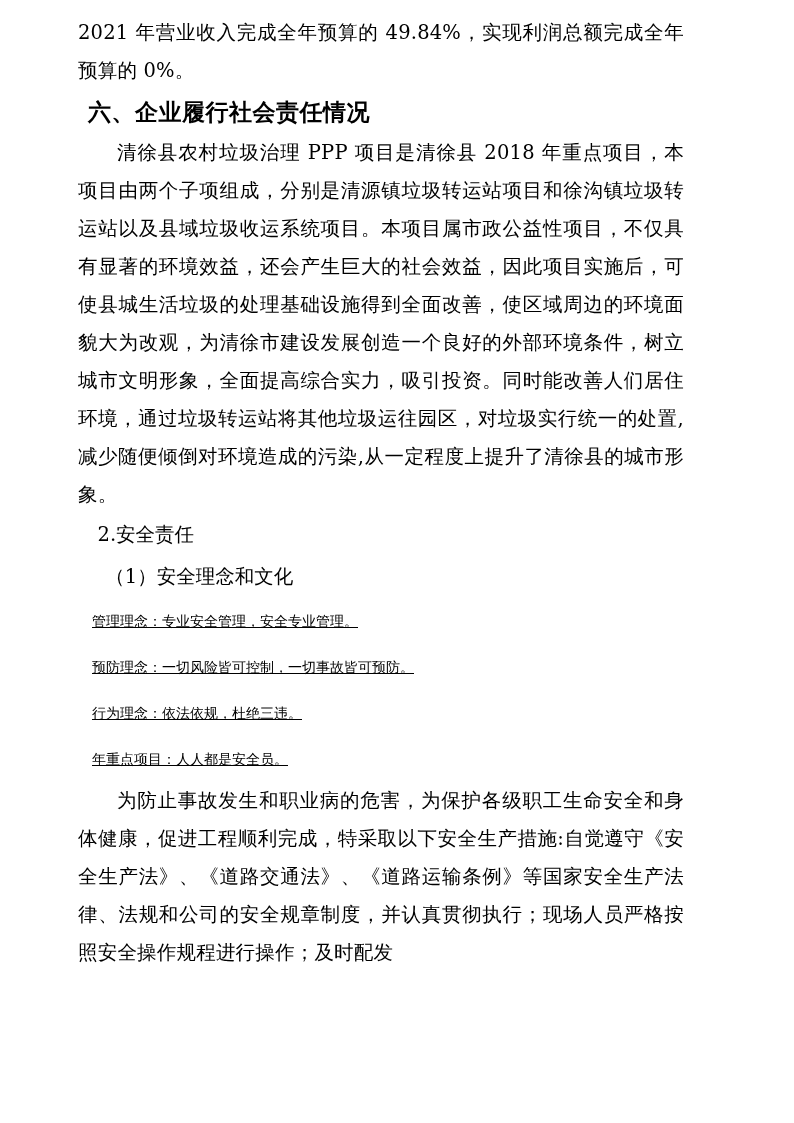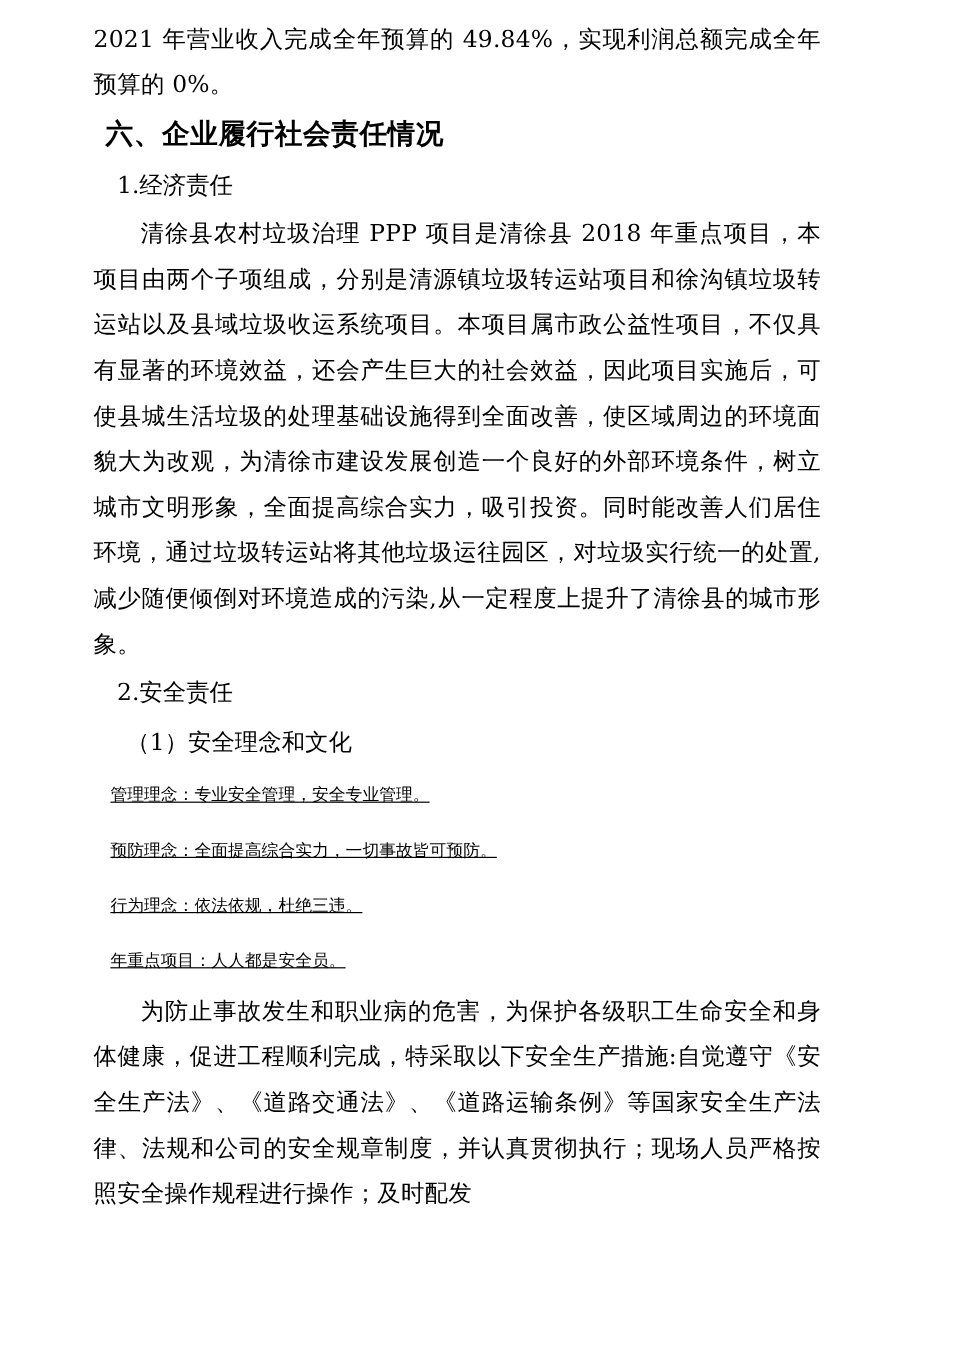--- a/index.html
+++ b/index.html
@@ -64,30 +64,29 @@
 </style>
 </head>
 <body>
 
 <div class="page">
 
   <p class="para">2021 年营业收入完成全年预算的 49.84%，实现利润总额完成全年预算的 0%。</p>
 
   <h2 class="heading">六、企业履行社会责任情况</h2>
 
-  <p class="sub">1.经济责任</p>
 
   <p class="para indent">清徐县农村垃圾治理 PPP 项目是清徐县 2018 年重点项目，本项目由两个子项组成，分别是清源镇垃圾转运站项目和徐沟镇垃圾转运站以及县域垃圾收运系统项目。本项目属市政公益性项目，不仅具有显著的环境效益，还会产生巨大的社会效益，因此项目实施后，可使县城生活垃圾的处理基础设施得到全面改善，使区域周边的环境面貌大为改观，为清徐市建设发展创造一个良好的外部环境条件，树立城市文明形象，全面提高综合实力，吸引投资。同时能改善人们居住环境，通过垃圾转运站将其他垃圾运往园区，对垃圾实行统一的处置,减少随便倾倒对环境造成的污染,从一定程度上提升了清徐县的城市形象。</p>
 
   <p class="sub">2.安全责任</p>
 
   <p class="sub2">（1）安全理念和文化</p>
 
 
   <p class="item">管理理念：专业安全管理，安全专业管理。</p>
-  <p class="item">预防理念：全面提高综合实力，一切事故皆可预防。</p>
+  <p class="item">预防理念：一切风险皆可控制，一切事故皆可预防。</p>
   <p class="item">行为理念：依法依规，杜绝三违。</p>
   <p class="item">年重点项目：人人都是安全员。</p>
 
 
   <p class="para indent">为防止事故发生和职业病的危害，为保护各级职工生命安全和身体健康，促进工程顺利完成，特采取以下安全生产措施:自觉遵守《安全生产法》、《道路交通法》、《道路运输条例》等国家安全生产法律、法规和公司的安全规章制度，并认真贯彻执行；现场人员严格按照安全操作规程进行操作；及时配发</p>
 
 </div>
 
 </body></html>

